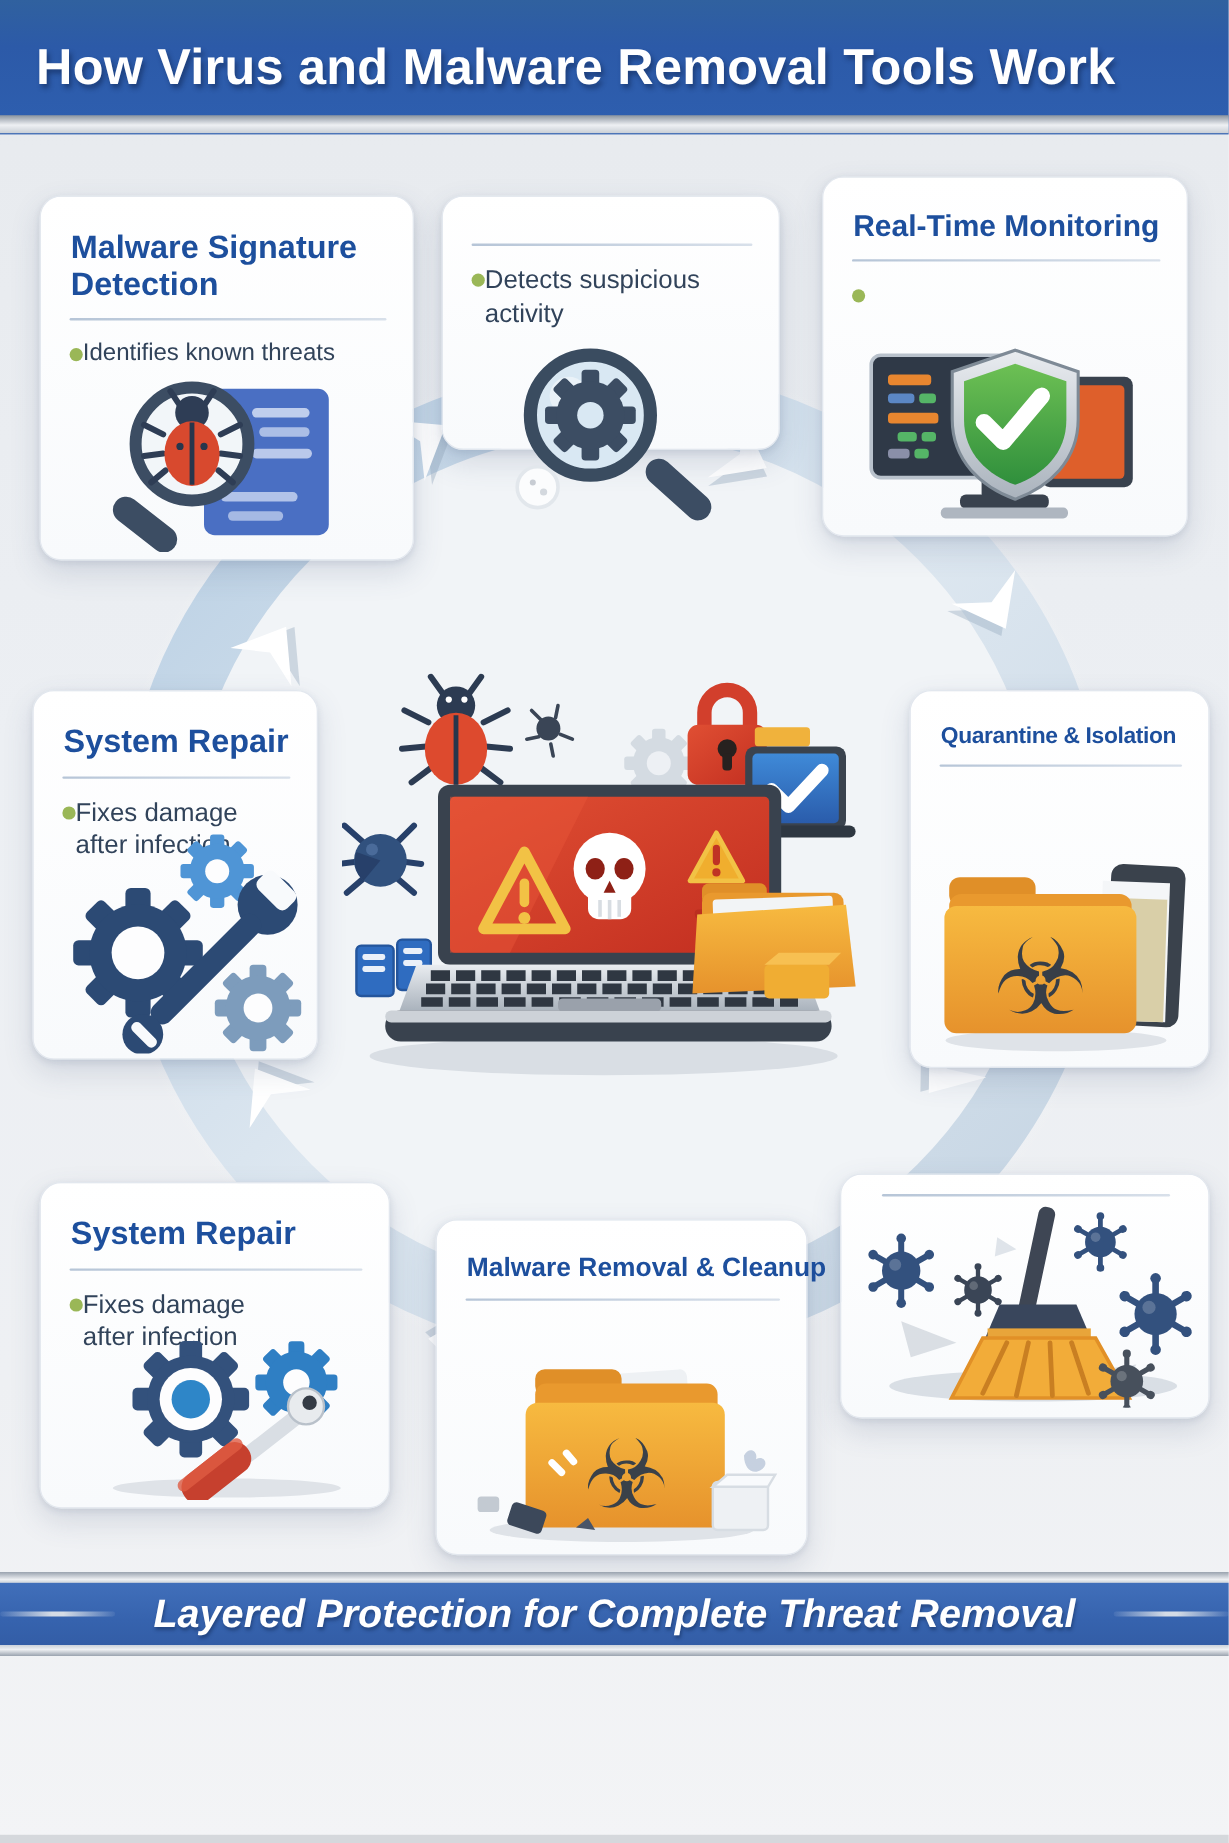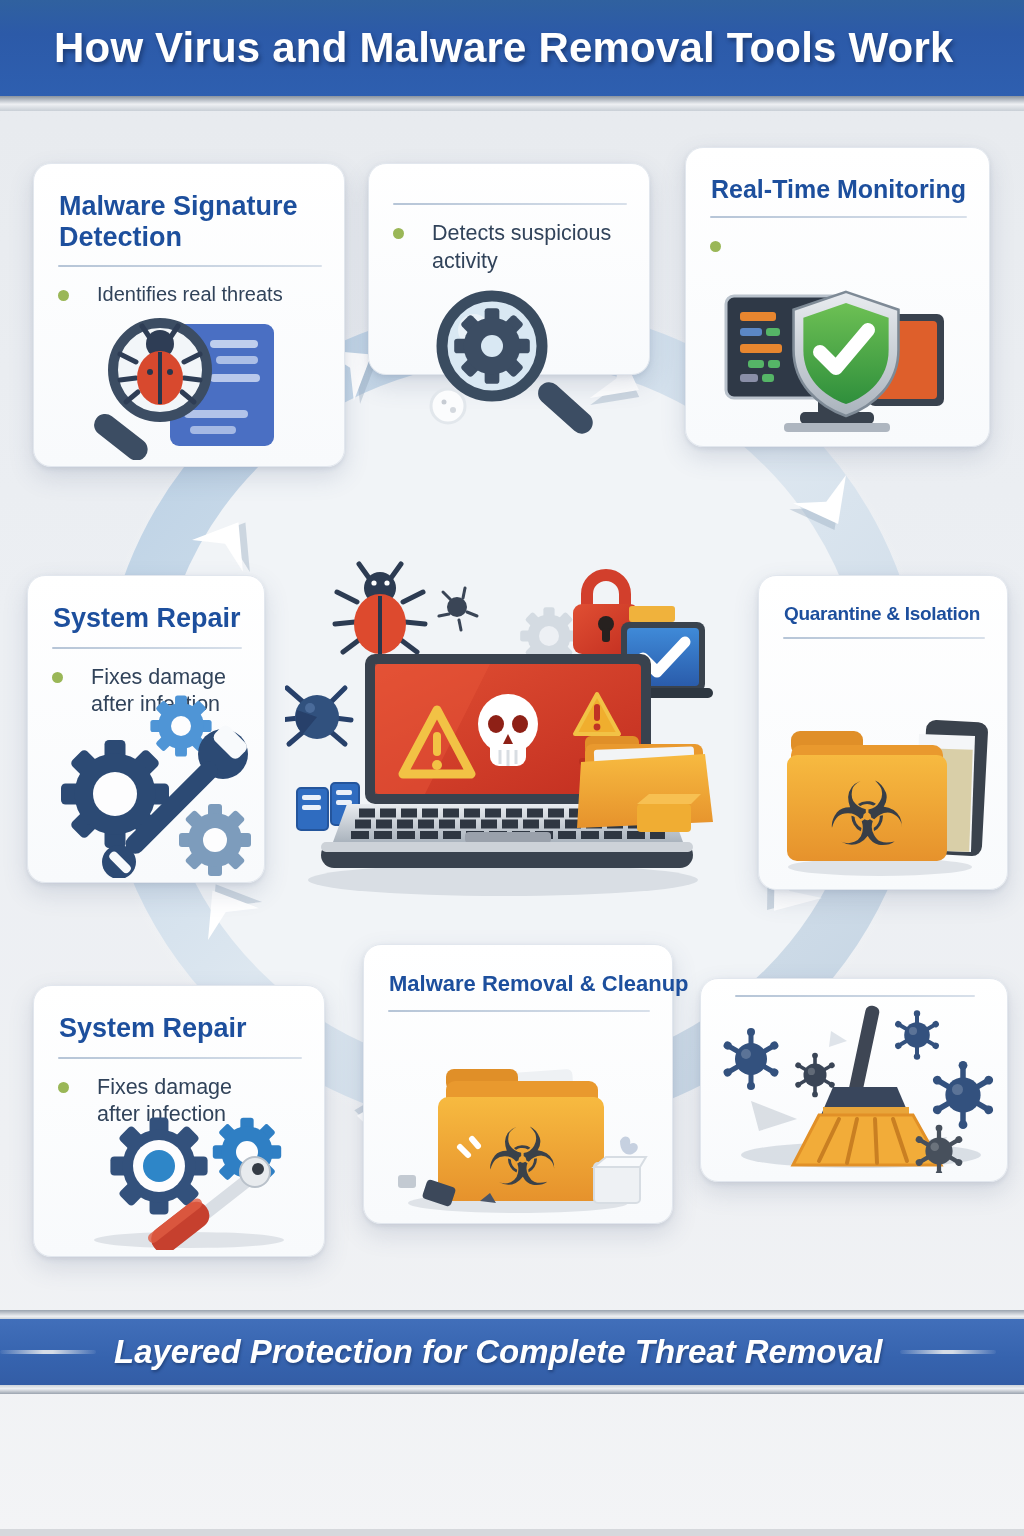--- a/index.html
+++ b/index.html
@@ -3,52 +3,52 @@
 <meta charset="utf-8">
 <style>
   html,body{margin:0;padding:0}
   body{width:1024px;height:1536px;position:relative;overflow:hidden;
        font-family:"Liberation Sans",sans-serif;
        background:linear-gradient(180deg,#e7eaee 0%,#eceff3 40%,#eef0f3 75%,#f3f4f6 100%);}
   .stage{position:absolute;inset:0;}
   .stage::before{content:"";position:absolute;left:92px;top:300px;width:840px;height:840px;
        border-radius:50%;background:radial-gradient(circle,rgba(255,255,255,.85) 0%,rgba(255,255,255,.25) 60%,rgba(255,255,255,0) 72%);}
   
-  .header{position:absolute;top:0;left:0;right:0;height:96px;
+  .header{position:absolute;top:0;left:0;right:0;height:112px;
        background:linear-gradient(180deg,#30619f 0%,#2c5aa8 35%,#2e5fb0 100%);
-       display:flex;align-items:center;padding-left:54px;box-sizing:border-box;}
+       display:flex;align-items:center;padding-left:30px;box-sizing:border-box;}
   .header h1{margin:0;color:#ffffff;font-size:42px;font-weight:bold;letter-spacing:.2px;
        text-shadow:2px 3px 4px rgba(8,24,60,.45);}
   .silver-strip{position:absolute;top:96px;left:0;right:0;height:15px;
        background:linear-gradient(180deg,#89939f 0%,#eef0f3 55%,#c9cfd6 100%);}
   
   .ring-svg{position:absolute;left:0;top:0;z-index:1;}
   
   .card{position:absolute;z-index:2;box-sizing:border-box;
        background:linear-gradient(180deg,#ffffff 0%,#f8fafc 100%);
        border:1px solid #e2e7ee;border-radius:18px;
        box-shadow:0 10px 24px rgba(70,90,125,.17),0 2px 5px rgba(70,90,125,.12);
        padding:26px 22px 0 24px;}
   .card h2{margin:1px;color:#1d4f9d;font-size:27px;line-height:1.13;font-weight:bold;}
   .t-nw{white-space:nowrap;}
   .rule{height:2px;border-radius:1px;margin:13px 0 15px;
        background:linear-gradient(90deg,#b6c5d7,#d8e0ea);}
-  .bullet{display:flex;gap:28px;color:#31435a;font-size:21.5px;line-height:1.28;}
+  .bullet{display:flex;gap:0;color:#31435a;font-size:21.5px;line-height:1.28;}
   .dot{flex:0 0 auto;width:11px;height:11px;border-radius:50%;background:#9ab757;margin-top:8px;}
   .b-nw{white-space:nowrap;font-size:20px;}
   .icon{position:absolute;left:50%;transform:translateX(-50%);}
   .icon svg{display:block;}
   
   .center-scene{position:absolute;left:285px;top:536px;z-index:3;}
   
   .footer{position:absolute;left:0;right:0;top:1310px;z-index:4;}
   .f-edge-top{height:9px;background:linear-gradient(180deg,#9aa3af,#eef0f3 70%,#cdd3da);}
   .f-edge-bot{height:9px;background:linear-gradient(180deg,#cdd3da,#eef0f3 40%,#9aa3af);}
-  .f-blue{height:66px;background:linear-gradient(180deg,#416fba 0%,#3663ae 60%,#335da6 100%);
-       display:flex;align-items:center;justify-content:flex-start;gap:18px;}
+  .f-blue{height:52px;background:linear-gradient(180deg,#416fba 0%,#3663ae 60%,#335da6 100%);
+       display:flex;align-items:center;justify-content:space-between;gap:18px;}
   .f-text{color:#fff;font-style:italic;font-weight:bold;font-size:33px;
        text-shadow:1px 2px 3px rgba(8,24,60,.4);}
   .f-line{width:96px;height:4px;border-radius:2px;
        background:linear-gradient(90deg,rgba(255,255,255,.06),#d5dce6 45%,#d5dce6 55%,rgba(255,255,255,.06));}
   .bottom-edge{position:absolute;left:0;right:0;bottom:0;height:7px;background:#d5d8dc;}
 </style>
 </head>
 <body>
 
 <svg width="0" height="0" style="position:absolute" aria-hidden="true">
@@ -144,21 +144,21 @@
     <use href="#chevron" transform="translate(388,1146) rotate(187) scale(1.05)"></use>
     <use href="#chevron" transform="translate(208,940) rotate(-122) scale(1.2)"></use>
     <use href="#chevron" transform="translate(192,540) rotate(-58) scale(1.2)"></use>
   </svg>
 
   <section class="card" style="left:33px;top:163px;width:312px;height:304px">
     <h2>Malware Signature Detection</h2>
     <div class="rule"></div>
     <div class="bullet">
         <span class="dot"></span>
-      <span class="b-nw">Identifies real threats</span>
+      <span class="b-nw">Identifies known threats</span>
       </div>
     <div class="icon" style="bottom:6px">
       <svg width="206" height="160" viewBox="0 0 206 160">
         <rect x="84" y="24" width="104" height="122" rx="9" fill="#4a6fc3"></rect>
         <rect x="124" y="40" width="48" height="8" rx="4" fill="#ccd8f2" opacity=".9"></rect>
         <rect x="130" y="56" width="42" height="8" rx="4" fill="#ccd8f2" opacity=".75"></rect>
         <rect x="124" y="74" width="50" height="8" rx="4" fill="#ccd8f2" opacity=".85"></rect>
         <rect x="98" y="110" width="64" height="8" rx="4" fill="#ccd8f2" opacity=".8"></rect>
         <rect x="104" y="126" width="46" height="8" rx="4" fill="#ccd8f2" opacity=".7"></rect>
         <rect x="6" y="118" width="62" height="22" rx="11" transform="rotate(38 24 130)" fill="#3c4d63"></rect>
@@ -299,21 +299,21 @@
           <rect x="118" y="96" width="84" height="13" rx="6" transform="rotate(-38 160 102)" fill="#d9dee4"></rect>
           <circle cx="196" cy="72" r="15" fill="#e8ebee" stroke="#b9c1ca" stroke-width="2"></circle>
           <circle cx="199" cy="69" r="6" fill="#343b45"></circle>
           <rect x="88" y="114" width="66" height="27" rx="13" transform="rotate(-38 121 127)" fill="#c6402e"></rect>
           <rect x="88" y="114" width="66" height="10" rx="5" transform="rotate(-38 121 127)" fill="#de5b42" opacity=".8"></rect>
         </g>
       </svg>
     </div>
   </section>
 
-  <section class="card" style="left:363px;top:944px;width:310px;height:280px">
+  <section class="card" style="left:363px;top:1016px;width:310px;height:280px">
     <h2 class="t-nw" style="font-size:22px">Malware Removal &amp; Cleanup</h2>
     <div class="rule"></div>
     <div class="icon" style="bottom:8px">
       <svg width="260" height="160" viewBox="0 0 260 160">
         <ellipse cx="130" cy="148" rx="110" ry="10" fill="#dfe3e8"></ellipse>
         <rect x="62" y="18" width="124" height="52" rx="6" transform="rotate(-4 124 44)" fill="#eef1f4"></rect>
         <g>
           <rect x="58" y="14" width="72" height="22" rx="8" fill="#e08f28"></rect>
           <rect x="58" y="26" width="152" height="52" rx="9" fill="#e9992e"></rect>
           <rect x="50" y="42" width="166" height="104" rx="10" fill="url(#foldG)"></rect>

